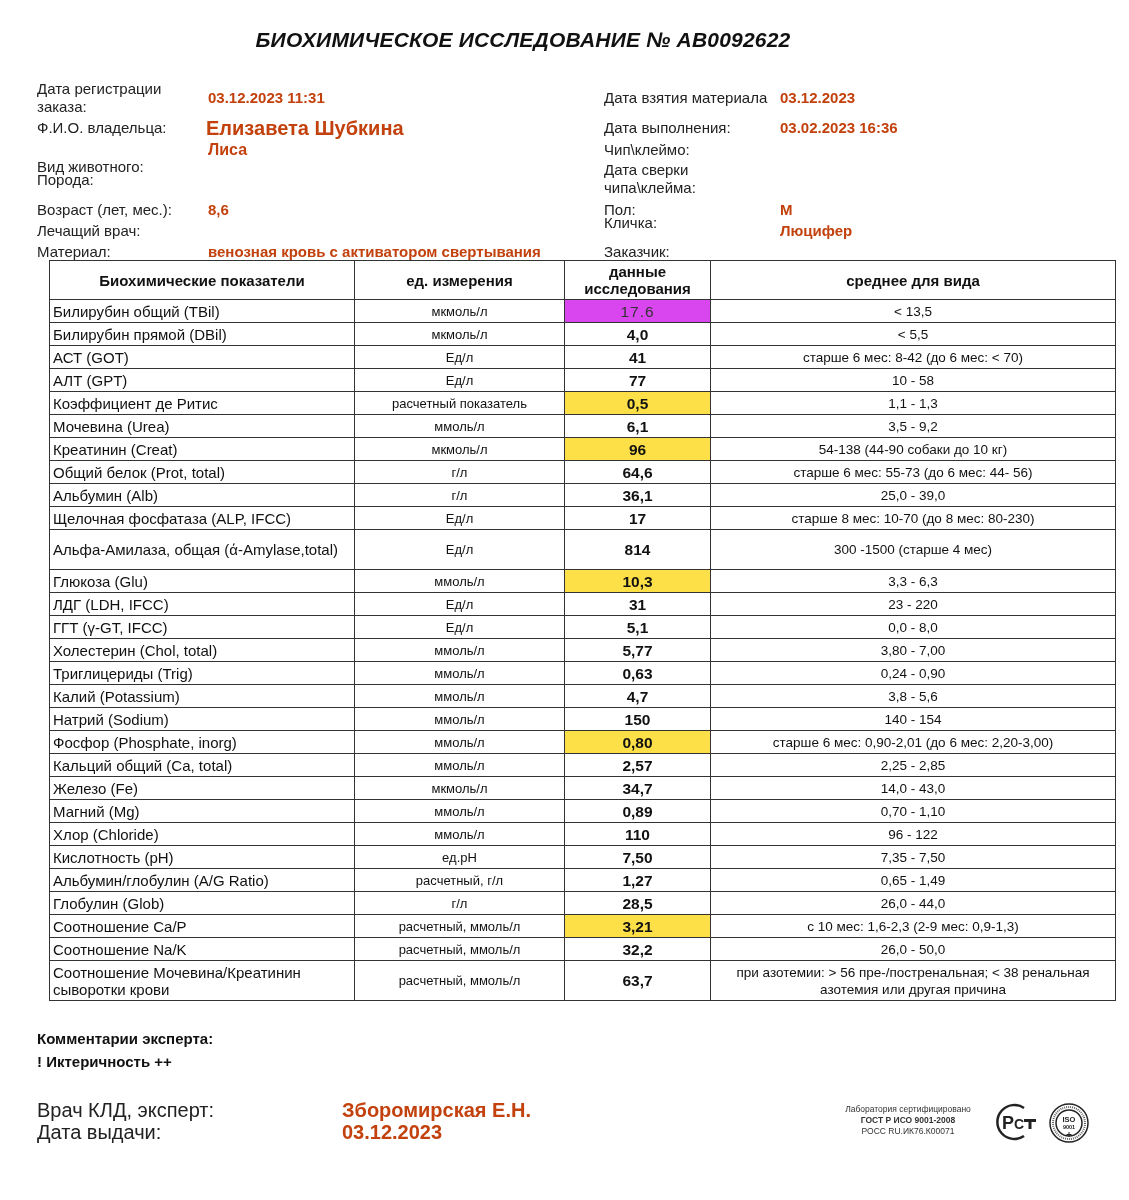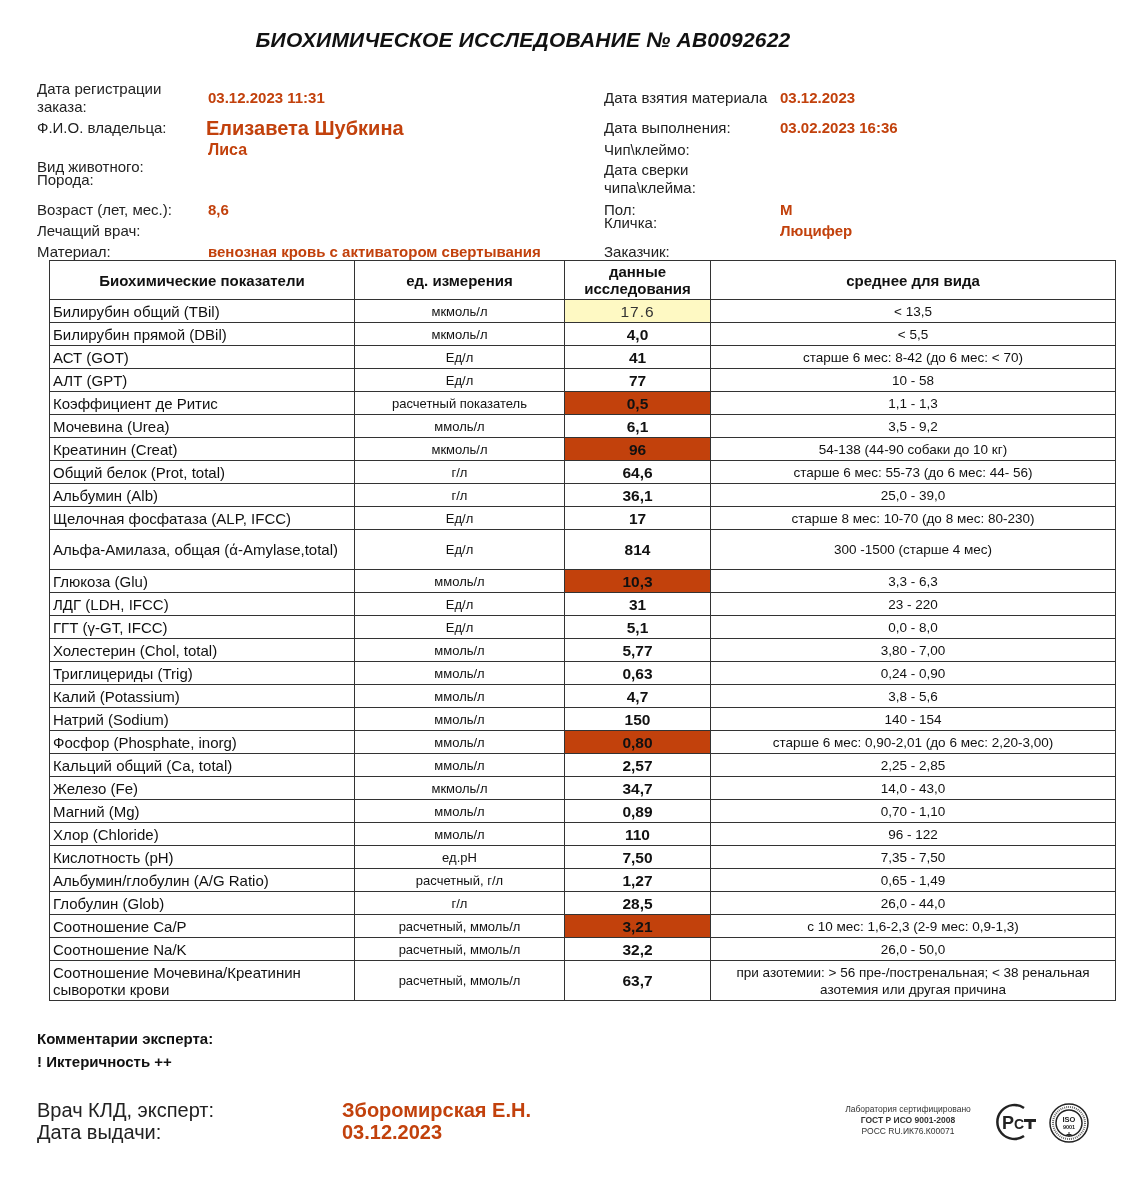--- a/index.html
+++ b/index.html
@@ -11,22 +11,22 @@
   .lbl { color: #222; }
   .val { font-weight: bold; color: #c2410c; }
   table.res { position: absolute; left: 33px; top: 260px; width: 1066px;
               border-collapse: collapse; table-layout: fixed; font-size: 14.5px; margin-left: 16px; }
   table.res th, table.res td { border: 1px solid #333; padding: 0 3px; height: 22px;
               line-height: 17px; vertical-align: middle; }
   table.res th { font-weight: bold; text-align: center; height: 38px; font-size: 15px; }
   table.res td.name { text-align: left; font-size: 15px; }
   table.res td.unit { text-align: center; font-size: 13px; }
   table.res td.value { text-align: center; font-weight: bold; font-size: 15.5px; }
-  table.res td.value.hl { background: #c2410c; }
-  table.res td.value.hl-strong { background: #fef9c3; font-weight: normal; color: #333; letter-spacing: 1px; }
+  table.res td.value.hl { background: #fde047; }
+  table.res td.value.hl-strong { background: #d946ef; font-weight: normal; color: #333; letter-spacing: 1px; }
   table.res td.ref { text-align: center; font-size: 13.5px; }
   table.res tr.tall td { height: 39px; }
   .comments { position: absolute; left: 37px; top: 1027px; font-size: 15px; font-weight: bold; line-height: 23px; }
   .footer { position: absolute; font-size: 20px; line-height: 23px; }
   .cert { position: absolute; left: 820px; top: 1100px; width: 290px; height: 46px; }
   .cert-text { position: absolute; left: 8px; top: 4px; width: 160px; text-align: center;
                font-size: 8.5px; line-height: 11px; color: #333; }
   .pct-logo { position: absolute; left: 174px; top: 2px; width: 44px; height: 40px; }
   .iso-logo { position: absolute; left: 228px; top: 2px; width: 42px; height: 42px; }
 </style>

